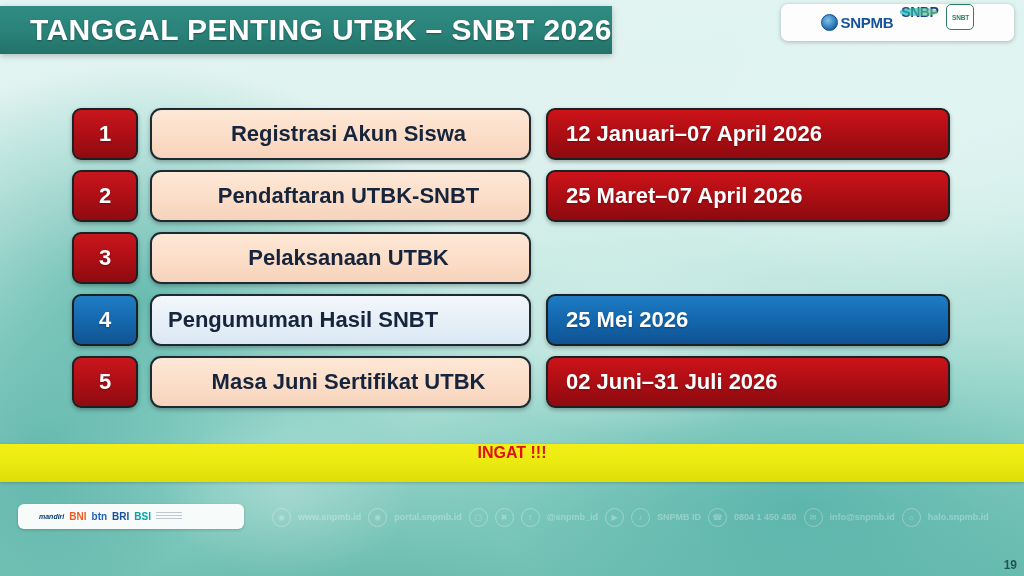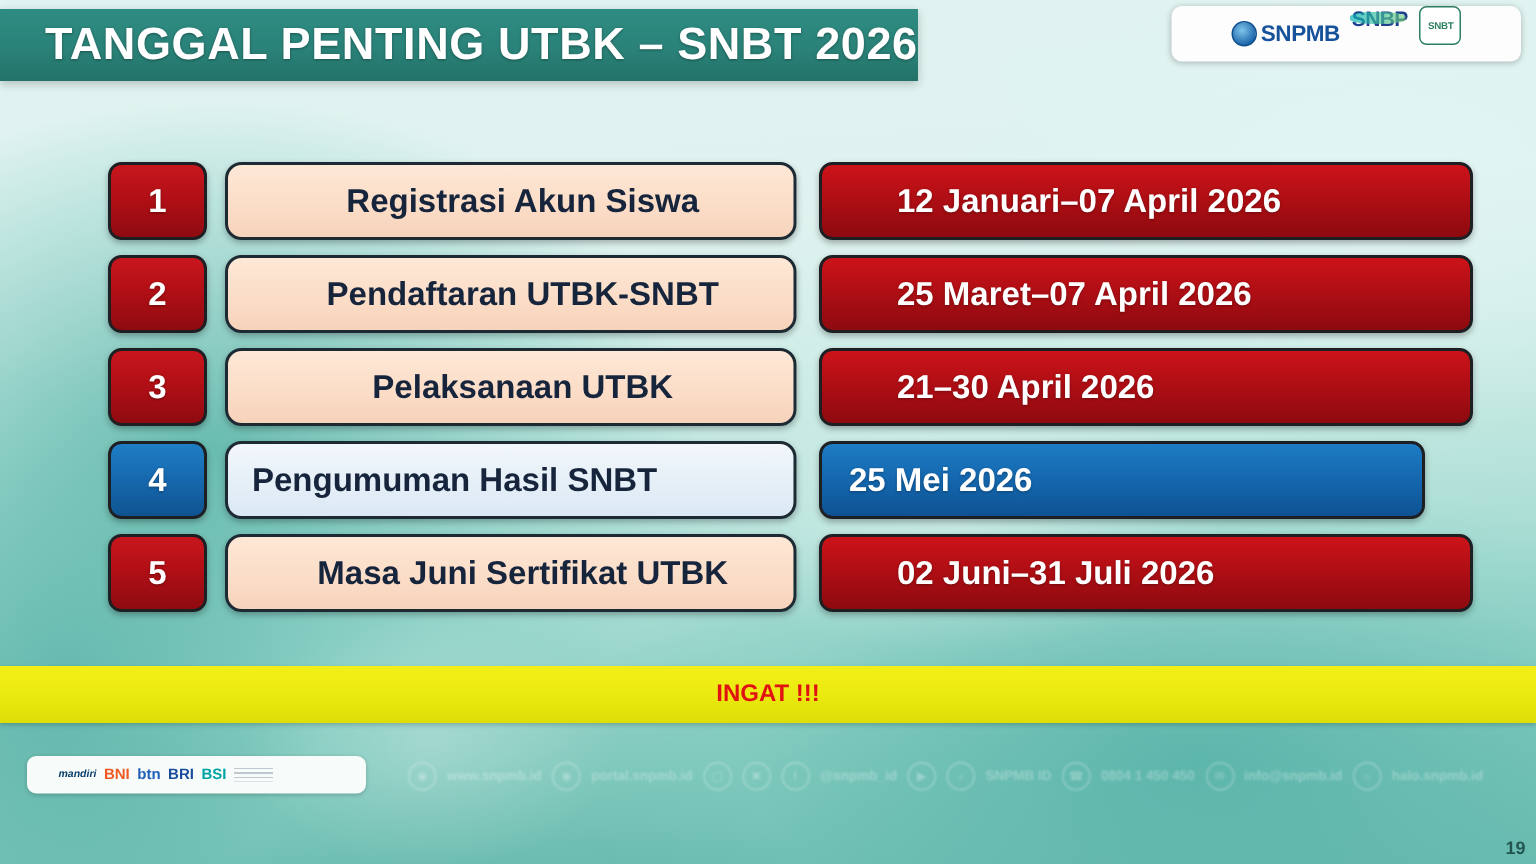--- a/index.html
+++ b/index.html
@@ -82,31 +82,31 @@
   .label .txt{
     color:#16243c;font-size:22px;font-weight:bold;margin-left:16px;white-space:nowrap;
   }
   .date{
     width:400px;height:48px;margin-left:15px;border-radius:9px;
     border:2.5px solid #1d1f22;
     display:flex;align-items:center;
     box-shadow:0 2px 4px rgba(0,0,0,.3);
     flex:0 0 auto;
   }
-  .date.red{background:linear-gradient(180deg,#cc1319 0%,#b30f15 40%,#8d0a0f 100%);padding-left:32px;}
+  .date.red{background:linear-gradient(180deg,#cc1319 0%,#b30f15 40%,#8d0a0f 100%);}
   .date.blue{background:linear-gradient(180deg,#1d7cc4 0%,#1569b0 45%,#0e5293 100%);}
   .date .txt{
     color:#ffffff;font-size:22px;font-weight:bold;margin-left:18px;white-space:nowrap;
     text-shadow:0 1px 2px rgba(0,0,0,.3);
   }
   
   .note{
     position:absolute;left:0;top:444px;width:1024px;height:38px;
     background:linear-gradient(180deg,#f3ef17 0%,#eaea10 50%,#dede07 100%);
-    display:flex;align-items:center;justify-content:center;
+    display:flex;justify-content:center;
     box-shadow:0 1px 3px rgba(0,0,0,.2);
   }
   .note .ingat{color:#e01212;font-size:16px;font-weight:bold;}
   .note .rest{color:#101b2e;font-size:16px;font-weight:bold;margin-left:5px;}
   
   .footer{position:absolute;left:0;bottom:0;width:1024px;height:94px;}
   .bank-pill{
     position:absolute;left:18px;top:22px;width:226px;height:25px;
     background:#f7fbfa;border-radius:6px;
     box-shadow:0 1px 3px rgba(0,0,0,.2);
@@ -177,23 +177,20 @@
       </div>
       <div class="date red">
         <span class="txt">25 Maret–07 April 2026</span>
       </div>
     </div>
 
     <div class="row">
       <div class="num red">3</div>
       <div class="label cream">
         <span class="txt">Pelaksanaan UTBK</span>
-      </div>
-      <div class="date red">
-        <span class="txt">21–30 April 2026</span>
       </div>
     </div>
 
     <div class="row">
       <div class="num blue">4</div>
       <div class="label ice">
         <span class="txt">Pengumuman Hasil SNBT</span>
       </div>
       <div class="date blue">
         <span class="txt">25 Mei 2026</span>

